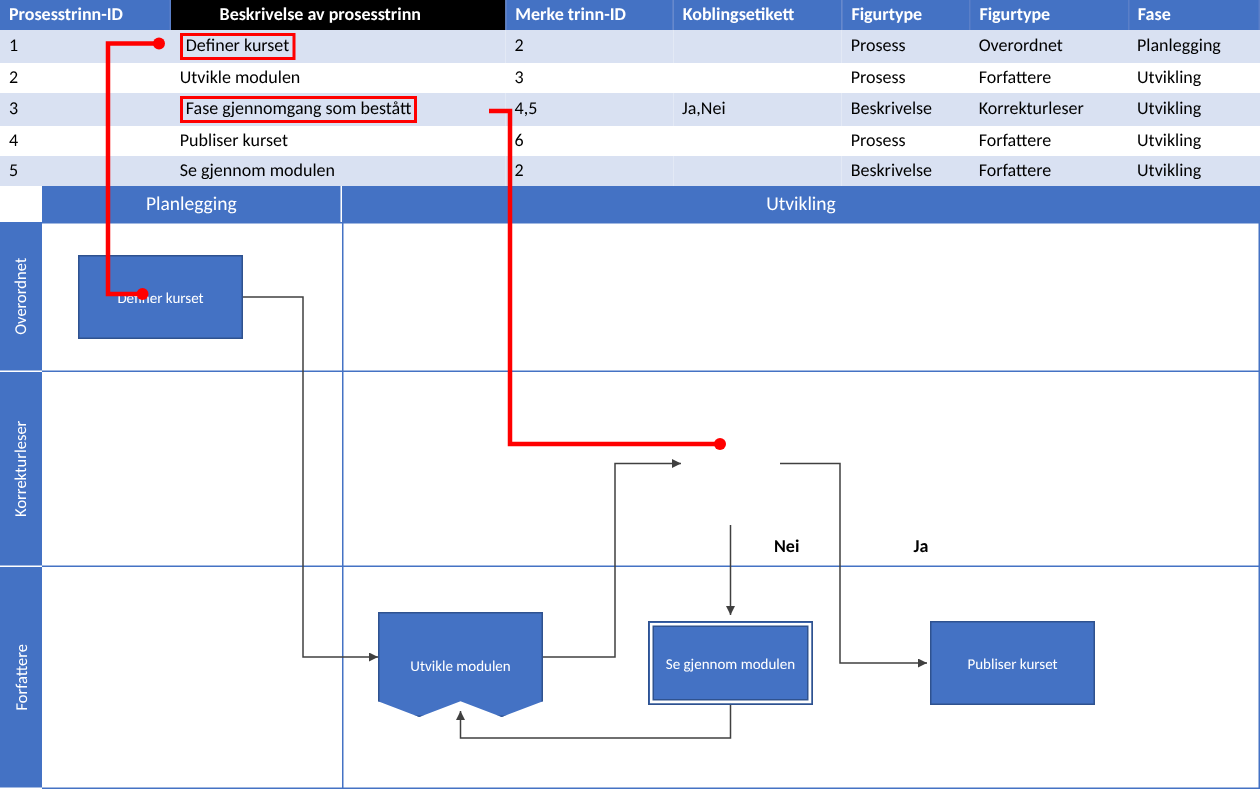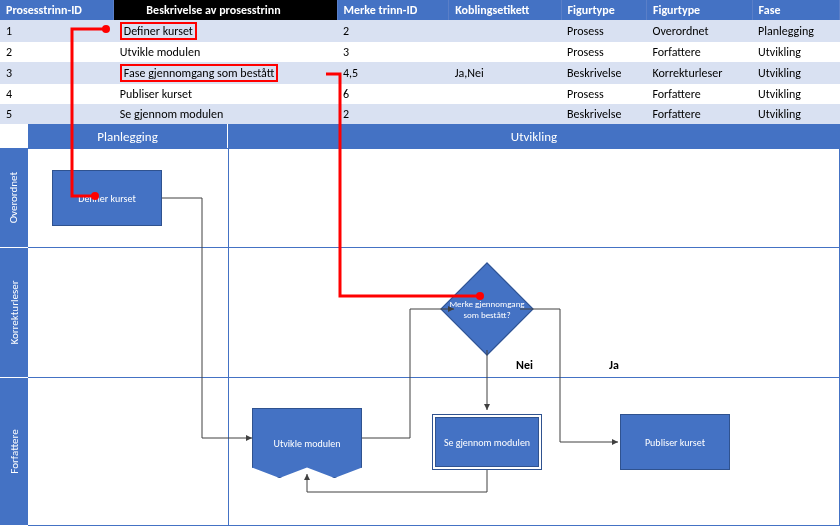--- a/index.html
+++ b/index.html
@@ -214,23 +214,20 @@
 
   <div class="lane-body l0"></div>
   <div class="lane-body l1"></div>
   <div class="lane-body l2"></div>
   <div class="phase-sep"></div>
 
   <div class="shape" style="left:52px; top:46px; width:110px; height:56px;">Definer kurset</div>
 
   <div class="shape document" style="left:252px; top:284px; width:110px; height:70px;">Utvikle modulen</div>
 
-  <div class="diamond" style="left:442px; top:140px;">
-    <span>Merke gjennomgang som bestått?</span>
-  </div>
 
   <div class="shape subprocess" style="left:432px; top:290px; width:110px; height:56px;">Se gjennom modulen</div>
 
   <div class="shape" style="left:620px; top:290px; width:110px; height:56px;">Publiser kurset</div>
 
   <div class="conn-label" style="left:478px; top:234px;">Nei</div>
   <div class="conn-label" style="left:571px; top:234px;">Ja</div>
 </div>
 
 <svg class="arrows">

